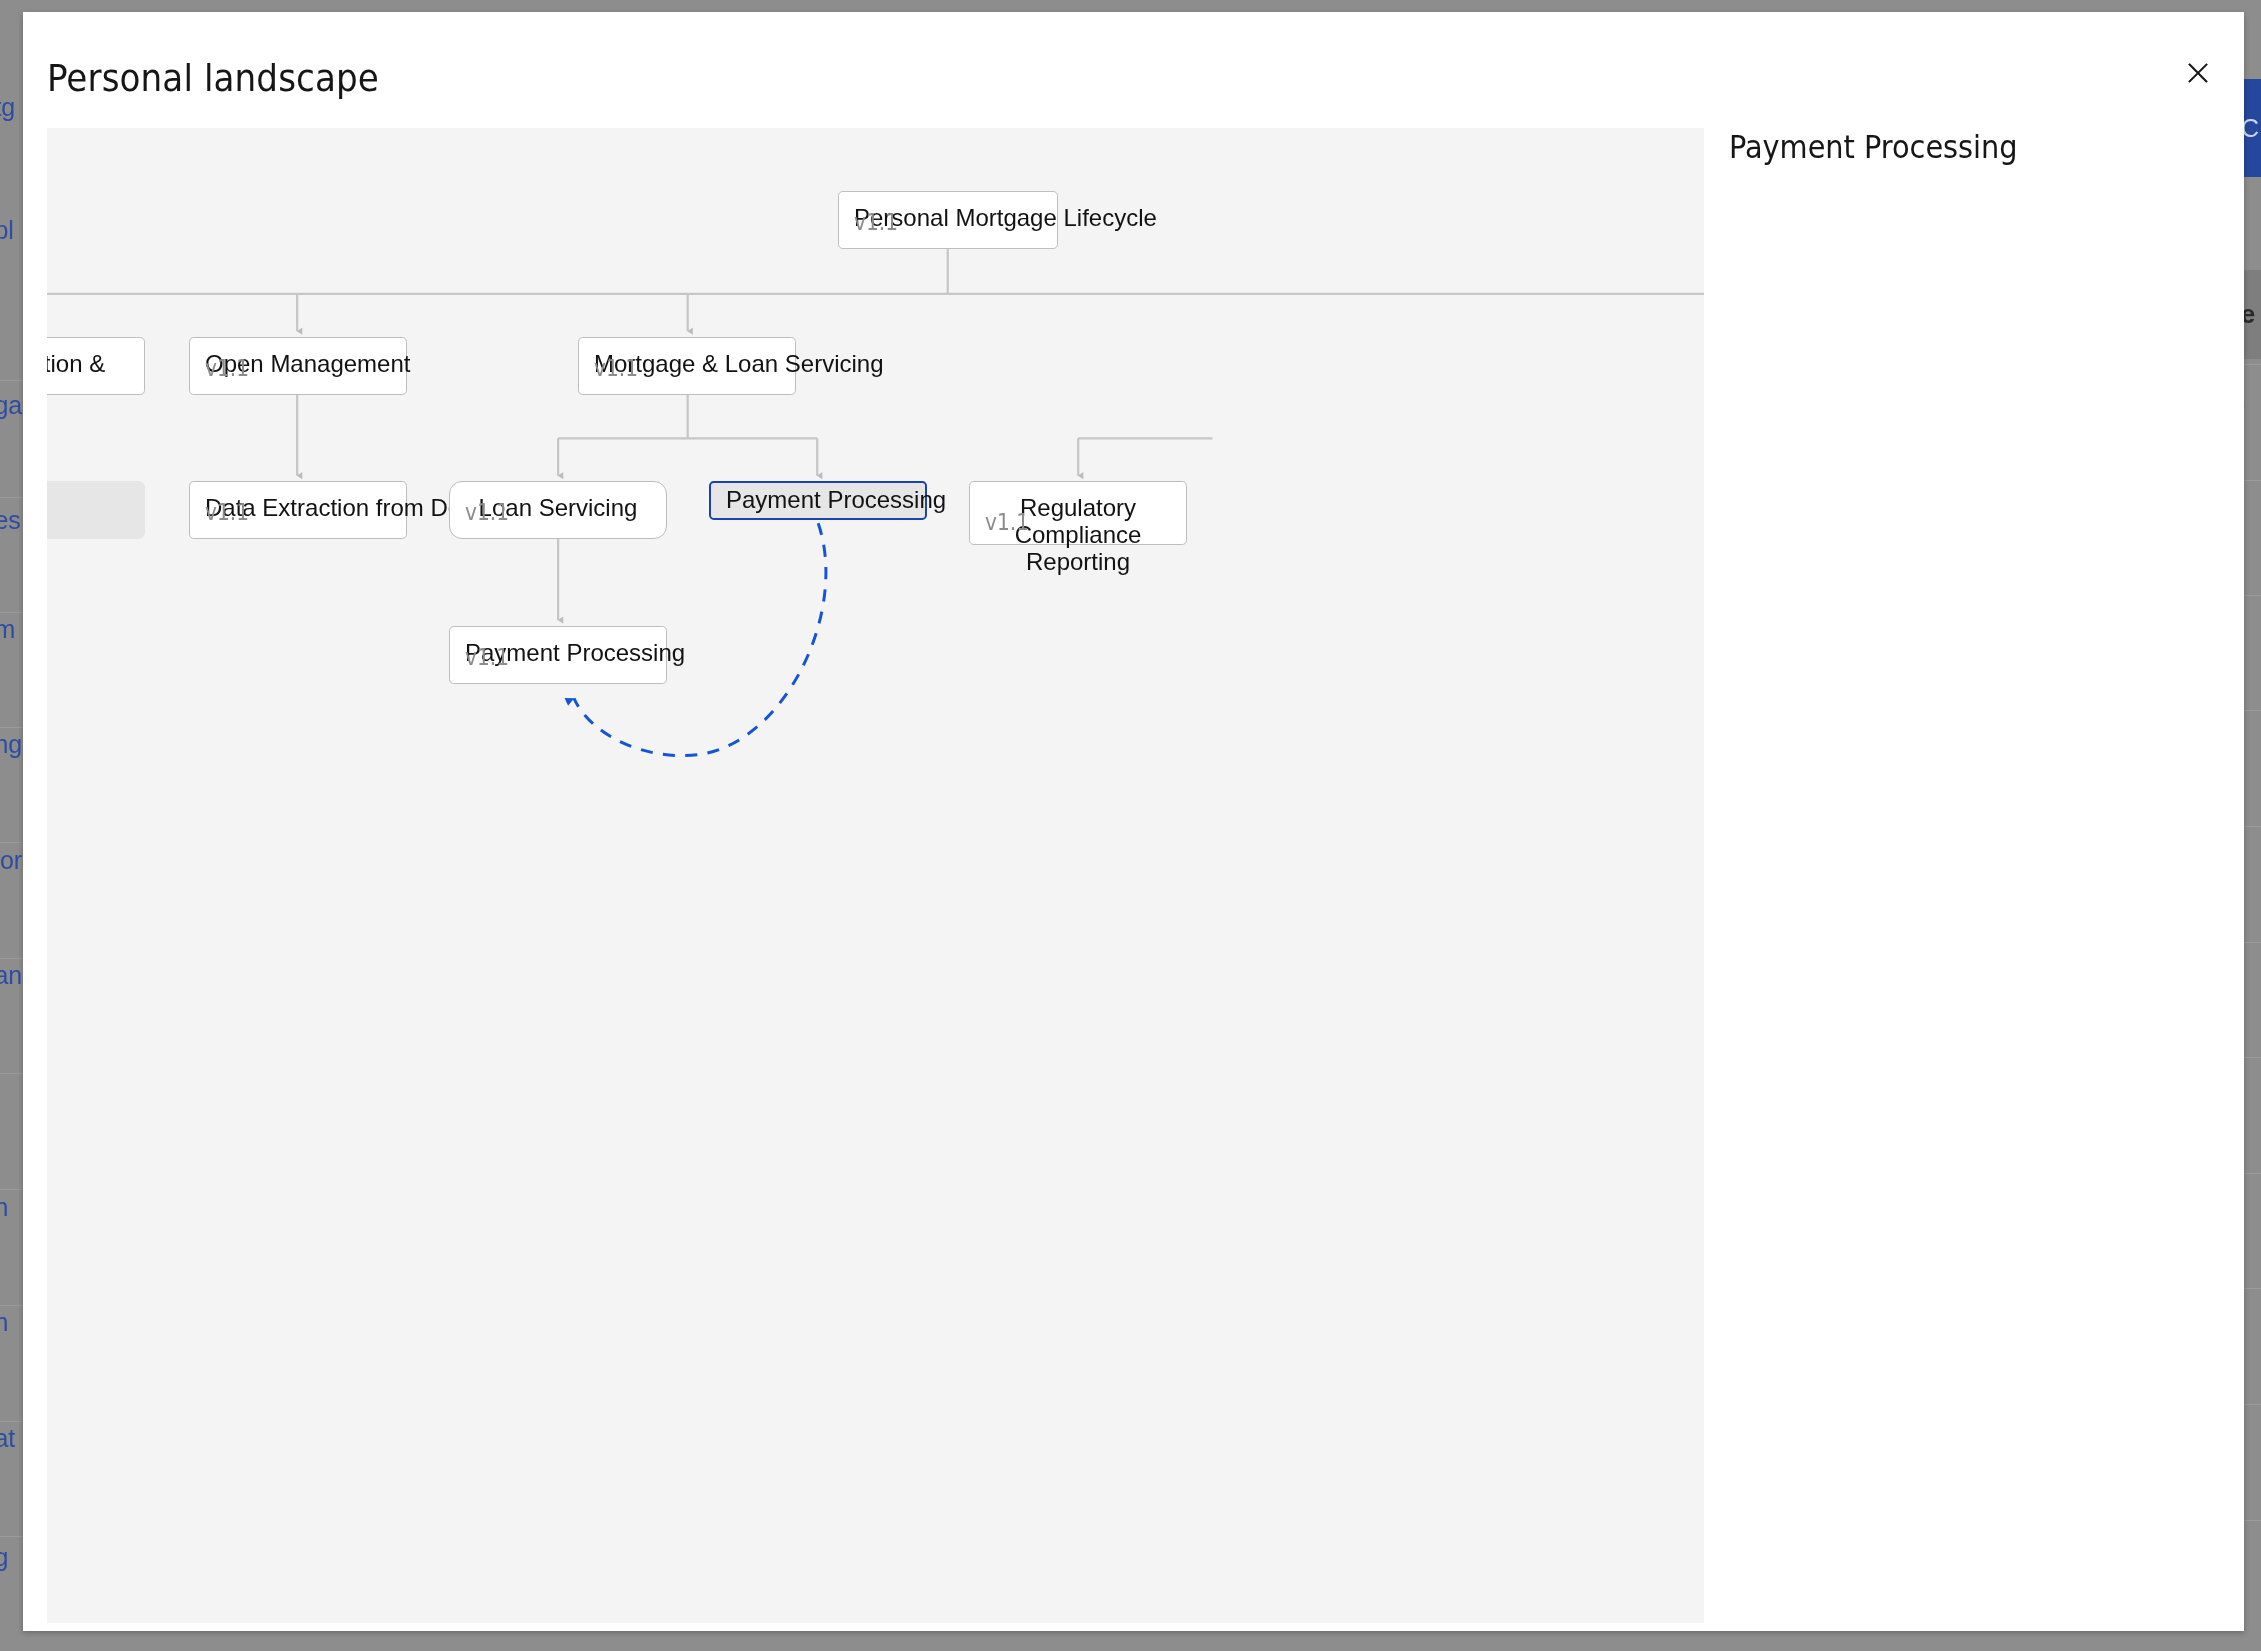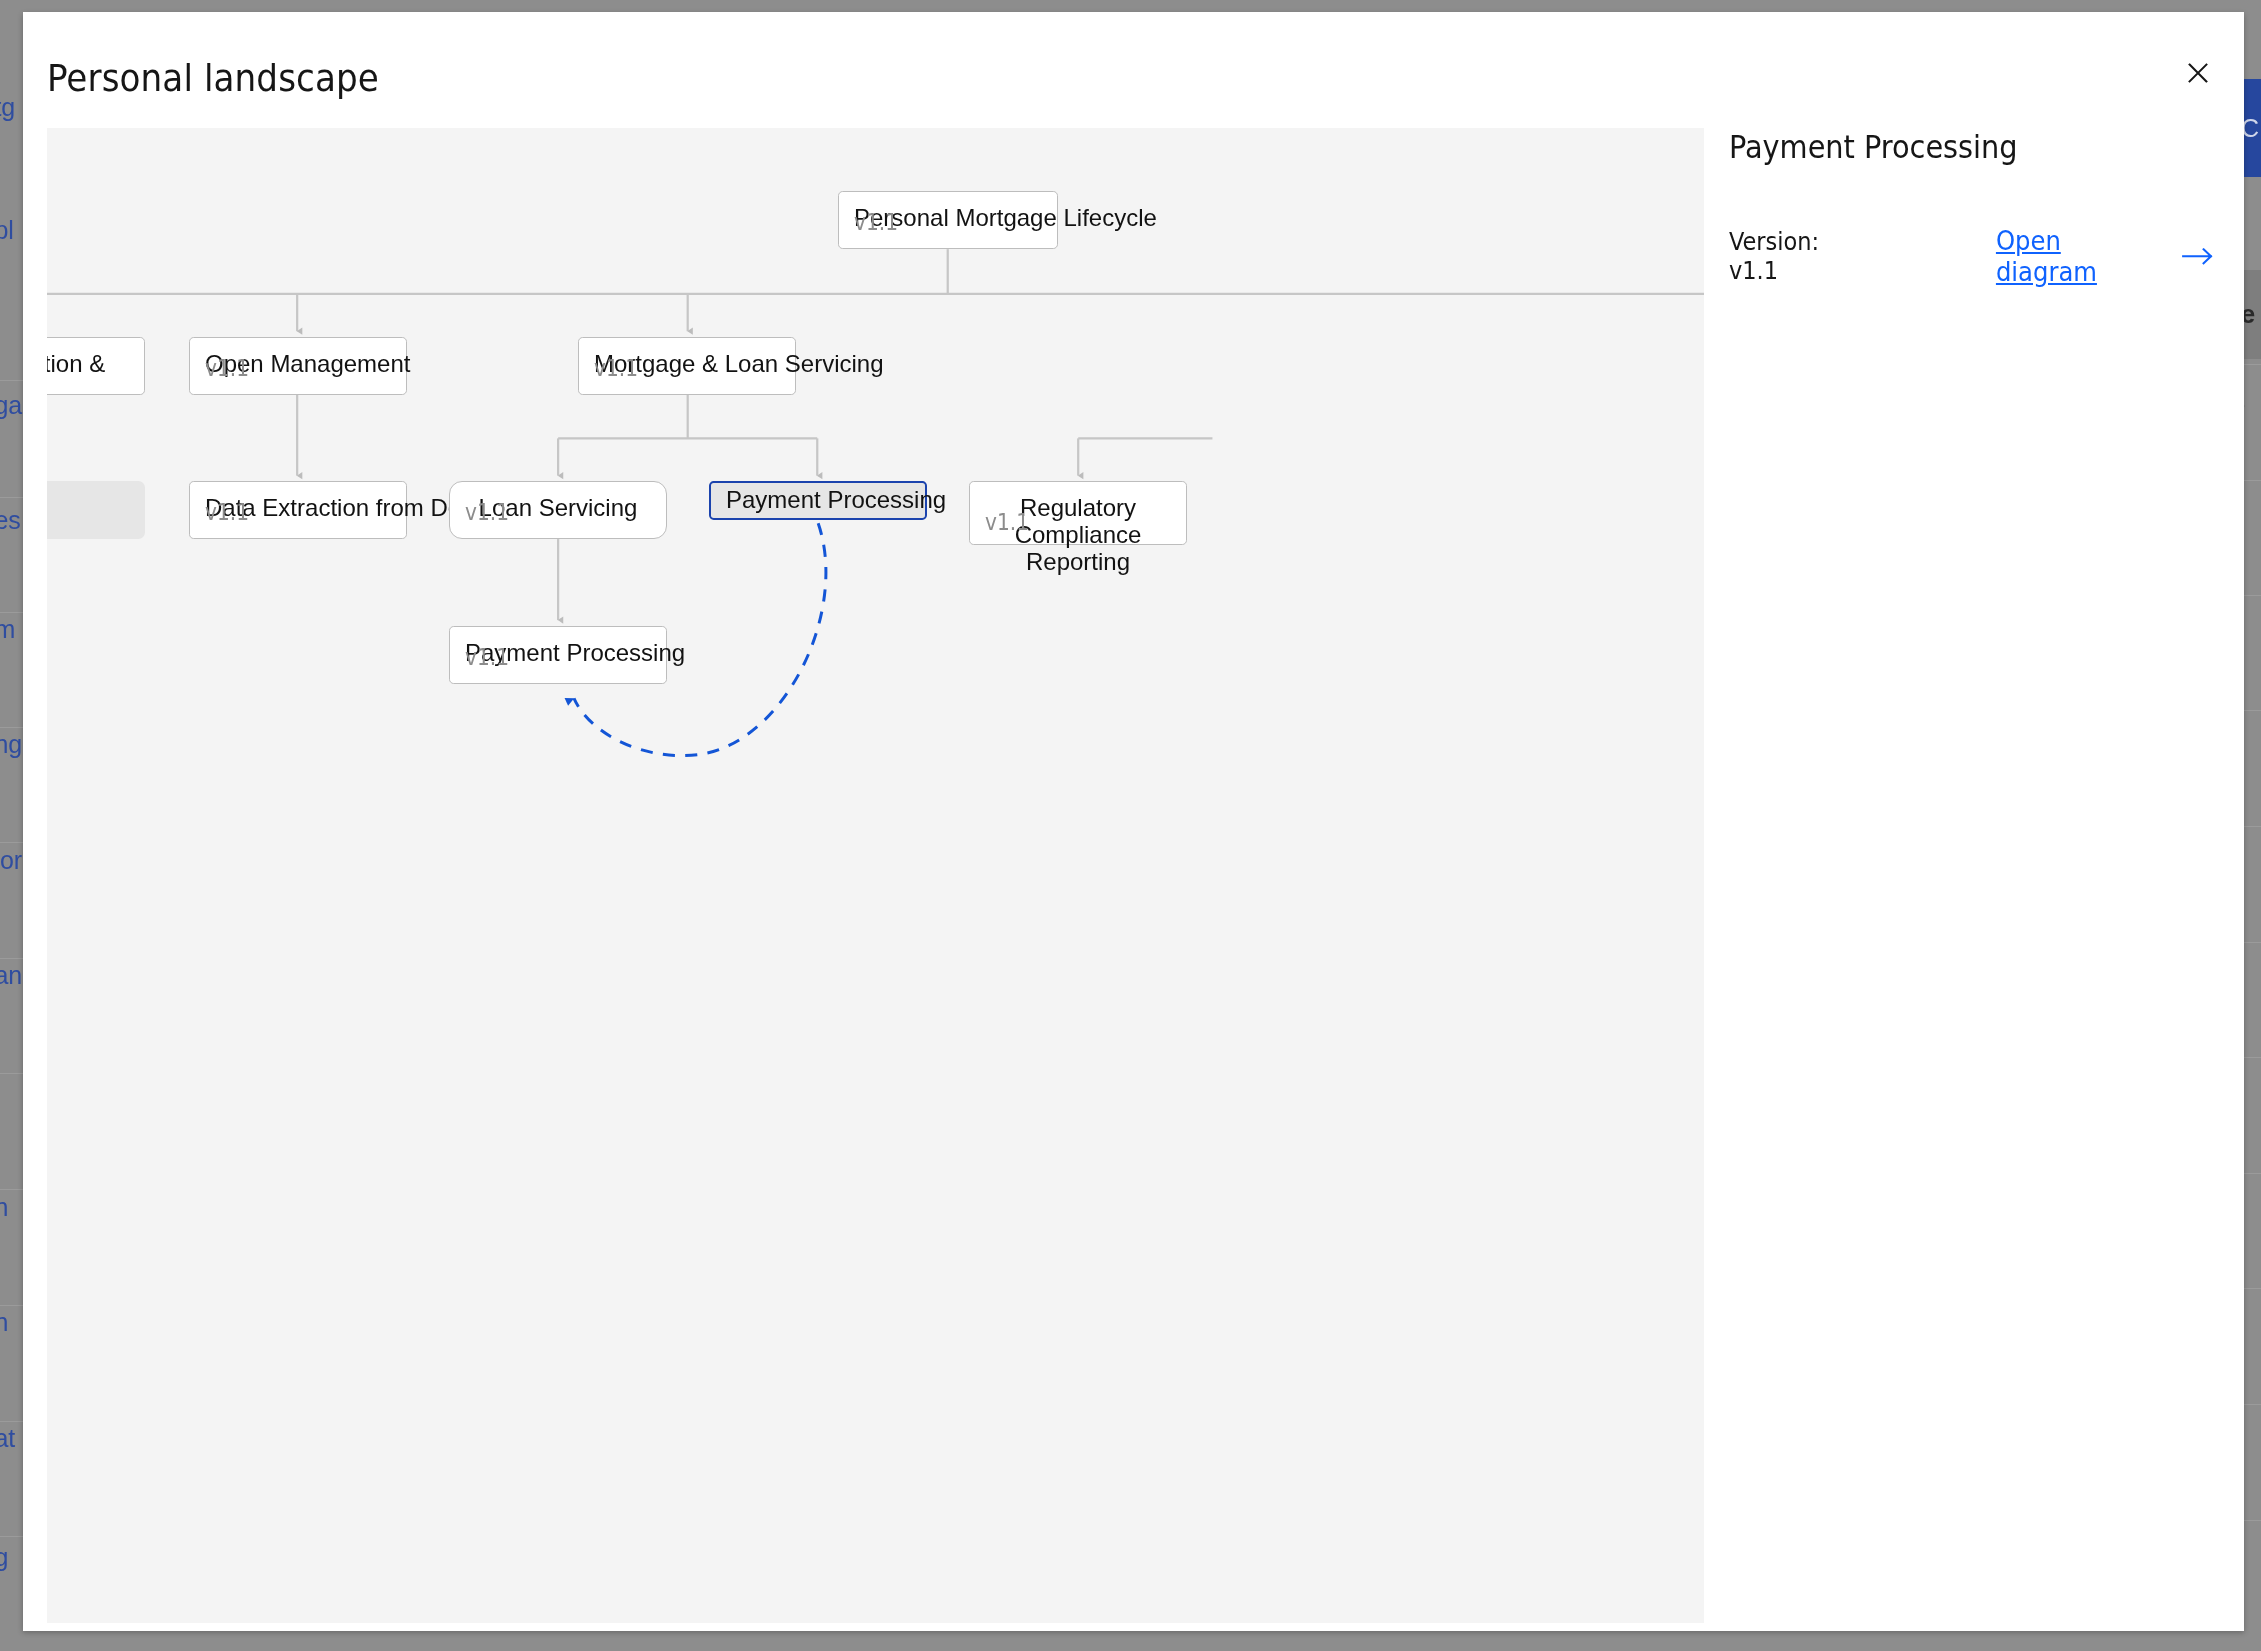--- a/index.html
+++ b/index.html
@@ -215,28 +215,16 @@
           <div class="n-title">Payment Processing</div>
           <div class="n-ver">v1.1</div>
         </div>
       </div>
   </div>
 
   <aside id="details-panel" style="position:absolute;left:1706px;top:116px;width:485px;">
     <h2 style="margin:0;font-size:32px;font-weight:400;color:#161616;
                font-family:'DejaVu Sans',sans-serif;font-stretch:condensed;">Payment Processing</h2>
 
-    <div style="display:flex;align-items:center;margin-top:59px;">
-      <span style="font-size:25px;color:#161616;font-family:'DejaVu Sans',sans-serif;
-                   font-stretch:condensed;">Version: v1.1</span>
-      <a href="#" style="margin-left:121px;display:inline-flex;align-items:center;gap:13px;
-                color:#0f62fe;font-size:27px;text-decoration:underline;
-                font-family:'DejaVu Sans',sans-serif;font-stretch:condensed;">
-        <span>Open diagram</span>
-        <svg width="32" height="18.6" viewBox="0 0 34 20" aria-hidden="true" style="flex:none;">
-          <path d="M1,10 H31 M23,2.5 L31,10 L23,17.5" stroke="#0f62fe" stroke-width="2.2" fill="none" stroke-linecap="square" stroke-linejoin="miter"></path>
-        </svg>
-      </a>
-    </div>
   </aside>
 
 </div>
 
 
 </body></html>

